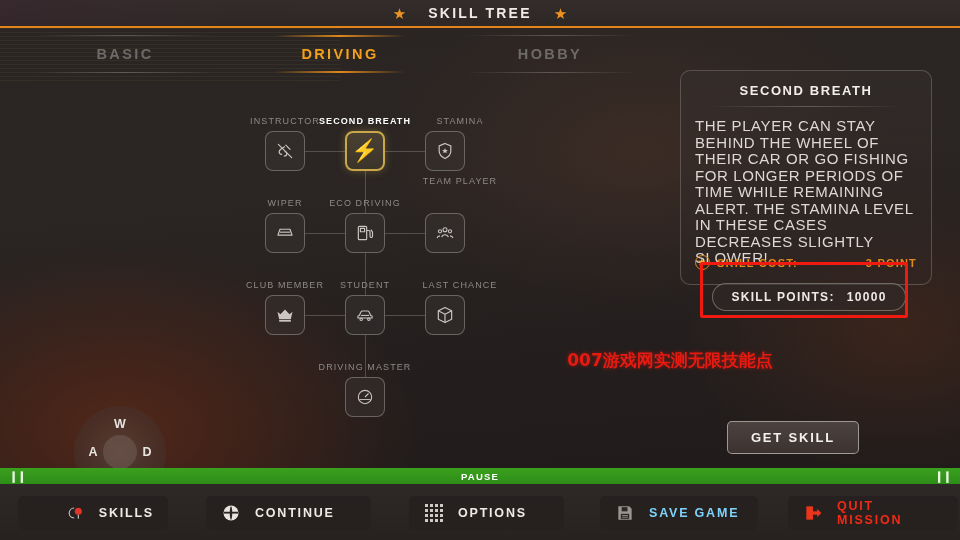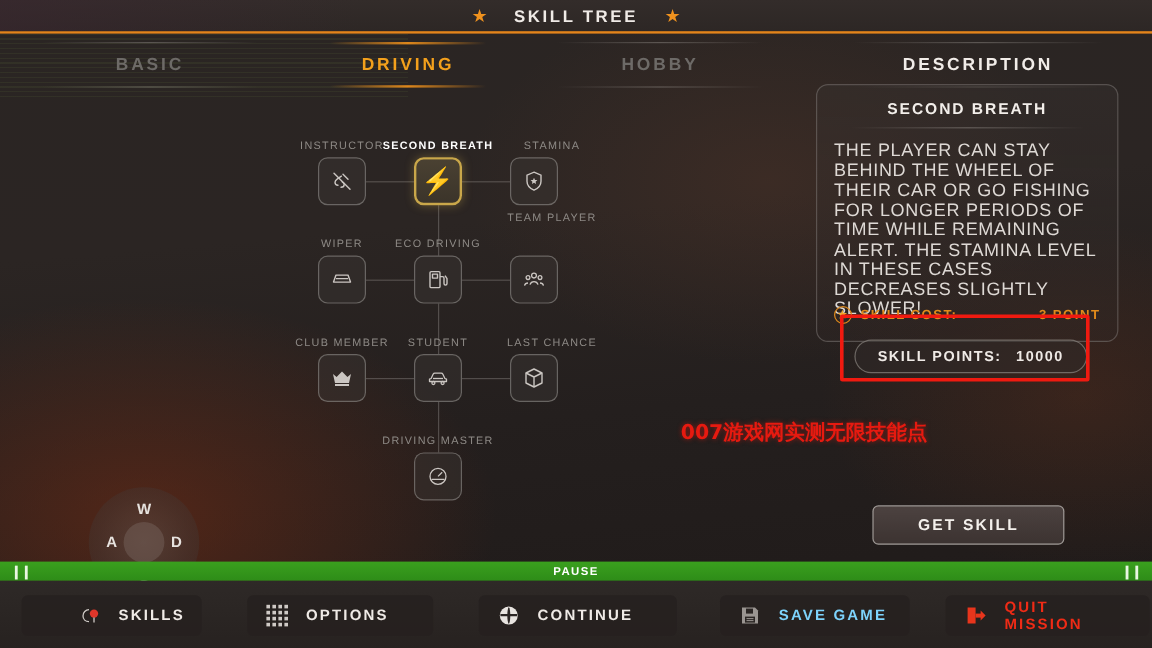--- a/index.html
+++ b/index.html
@@ -179,21 +179,21 @@
     position: absolute; top: 349px; left: 540px;
     width: 260px; text-align: center;
     color: #e61a10; font-size: 17px; font-weight: bold;
     font-family: "DejaVu Sans", sans-serif;
     text-shadow: 0 0 4px rgba(230,26,16,.55);
   }
 
   
   .getskill {
     position: absolute; top: 421px; left: 727px;
-    width: 160px; height: 33px;
+    width: 132px; height: 33px;
     border: 1px solid rgba(190,186,182,.75);
     border-radius: 5px;
     background: linear-gradient(180deg, #4c4240 0%, #3c3331 100%);
     display: flex; align-items: center; justify-content: center;
     color: #f4f0ec; font-size: 13px; font-weight: bold; letter-spacing: 1.8px;
   }
 
   
   .wasd {
     position: absolute; left: 74px; top: 406px;
@@ -281,25 +281,20 @@
       <div class="rule-bot"></div>
     </div>
     <div class="tab driving">
       <div class="rule-top"></div>
       <span>DRIVING</span>
       <div class="rule-bot"></div>
     </div>
     <div class="tab hobby">
       <div class="rule-top"></div>
       <span>HOBBY</span>
-      <div class="rule-bot"></div>
-    </div>
-    <div class="tab desc">
-      <div class="rule-top"></div>
-      <span>DESCRIPTION</span>
       <div class="rule-bot"></div>
     </div>
   </div>
 
   <div class="tree">
 
     <div class="link h" style="left:85px; top:47px; width:40px;"></div>
     <div class="link h" style="left:165px; top:47px; width:40px;"></div>
     <div class="link v" style="left:145px; top:67px; height:42px;"></div>
     <div class="link h" style="left:85px; top:129px; width:40px;"></div>
@@ -460,53 +455,53 @@
       <span class="tb-ico">
         <svg viewBox="0 0 24 24" fill="none" stroke="#cfcac6" stroke-width="1.3">
           <path d="M11 18c-3.5 0-6-2.4-6-5.6C5 8.8 7.6 6 11 6"></path>
           <circle cx="16" cy="10" r="4.2" fill="#e0362a" stroke="none"></circle>
           <path d="M16 14v5" stroke="#cfcac6"></path>
         </svg>
       </span>
       <span class="tb-label">SKILLS</span>
     </div>
 
-    <div class="tb-btn" style="margin-left:38px; width:155px;">
-      <span class="tb-ico">
-        <span class="grid-ico">
-          <i></i>
-            <i></i>
-            <i></i>
-            <i></i>
-            <i></i>
-            <i></i>
-            <i></i>
-            <i></i>
-          <i></i>
-            <i></i>
-            <i></i>
-            <i></i>
-            <i></i>
-            <i></i>
-            <i></i>
-            <i></i>
-        </span>
-      </span>
-      <span class="tb-label">OPTIONS</span>
-    </div>
-
     <div class="tb-btn" style="margin-left:38px; width:165px;">
       <span class="tb-ico">
         <svg viewBox="0 0 24 24" fill="#e8e4e0" stroke="none">
           <circle cx="12" cy="12" r="9"></circle>
           <path d="M12 3.5c2 2.4 2 14.6 0 17-2-2.4-2-14.6 0-17z" fill="#2b2624"></path>
           <path d="M3.6 10.5h16.8v2.2H3.6z" fill="#2b2624"></path>
         </svg>
       </span>
       <span class="tb-label">CONTINUE</span>
+    </div>
+
+    <div class="tb-btn" style="margin-left:38px; width:155px;">
+      <span class="tb-ico">
+        <span class="grid-ico">
+          <i></i>
+            <i></i>
+            <i></i>
+            <i></i>
+            <i></i>
+            <i></i>
+            <i></i>
+            <i></i>
+          <i></i>
+            <i></i>
+            <i></i>
+            <i></i>
+            <i></i>
+            <i></i>
+            <i></i>
+            <i></i>
+        </span>
+      </span>
+      <span class="tb-label">OPTIONS</span>
     </div>
 
     <div class="tb-btn dim" style="margin-left:36px; width:158px;">
       <span class="tb-ico">
         <svg viewBox="0 0 24 24" fill="#9a9591" stroke="none">
           <path d="M4 4h13l3 3v13H4z"></path>
           <rect x="8" y="5" width="7" height="5" fill="#2b2624"></rect>
           <rect x="7" y="13" width="10" height="6" fill="#2b2624"></rect>
           <rect x="8.5" y="14.5" width="7" height="1" fill="#9a9591"></rect>
           <rect x="8.5" y="16.5" width="7" height="1" fill="#9a9591"></rect>

